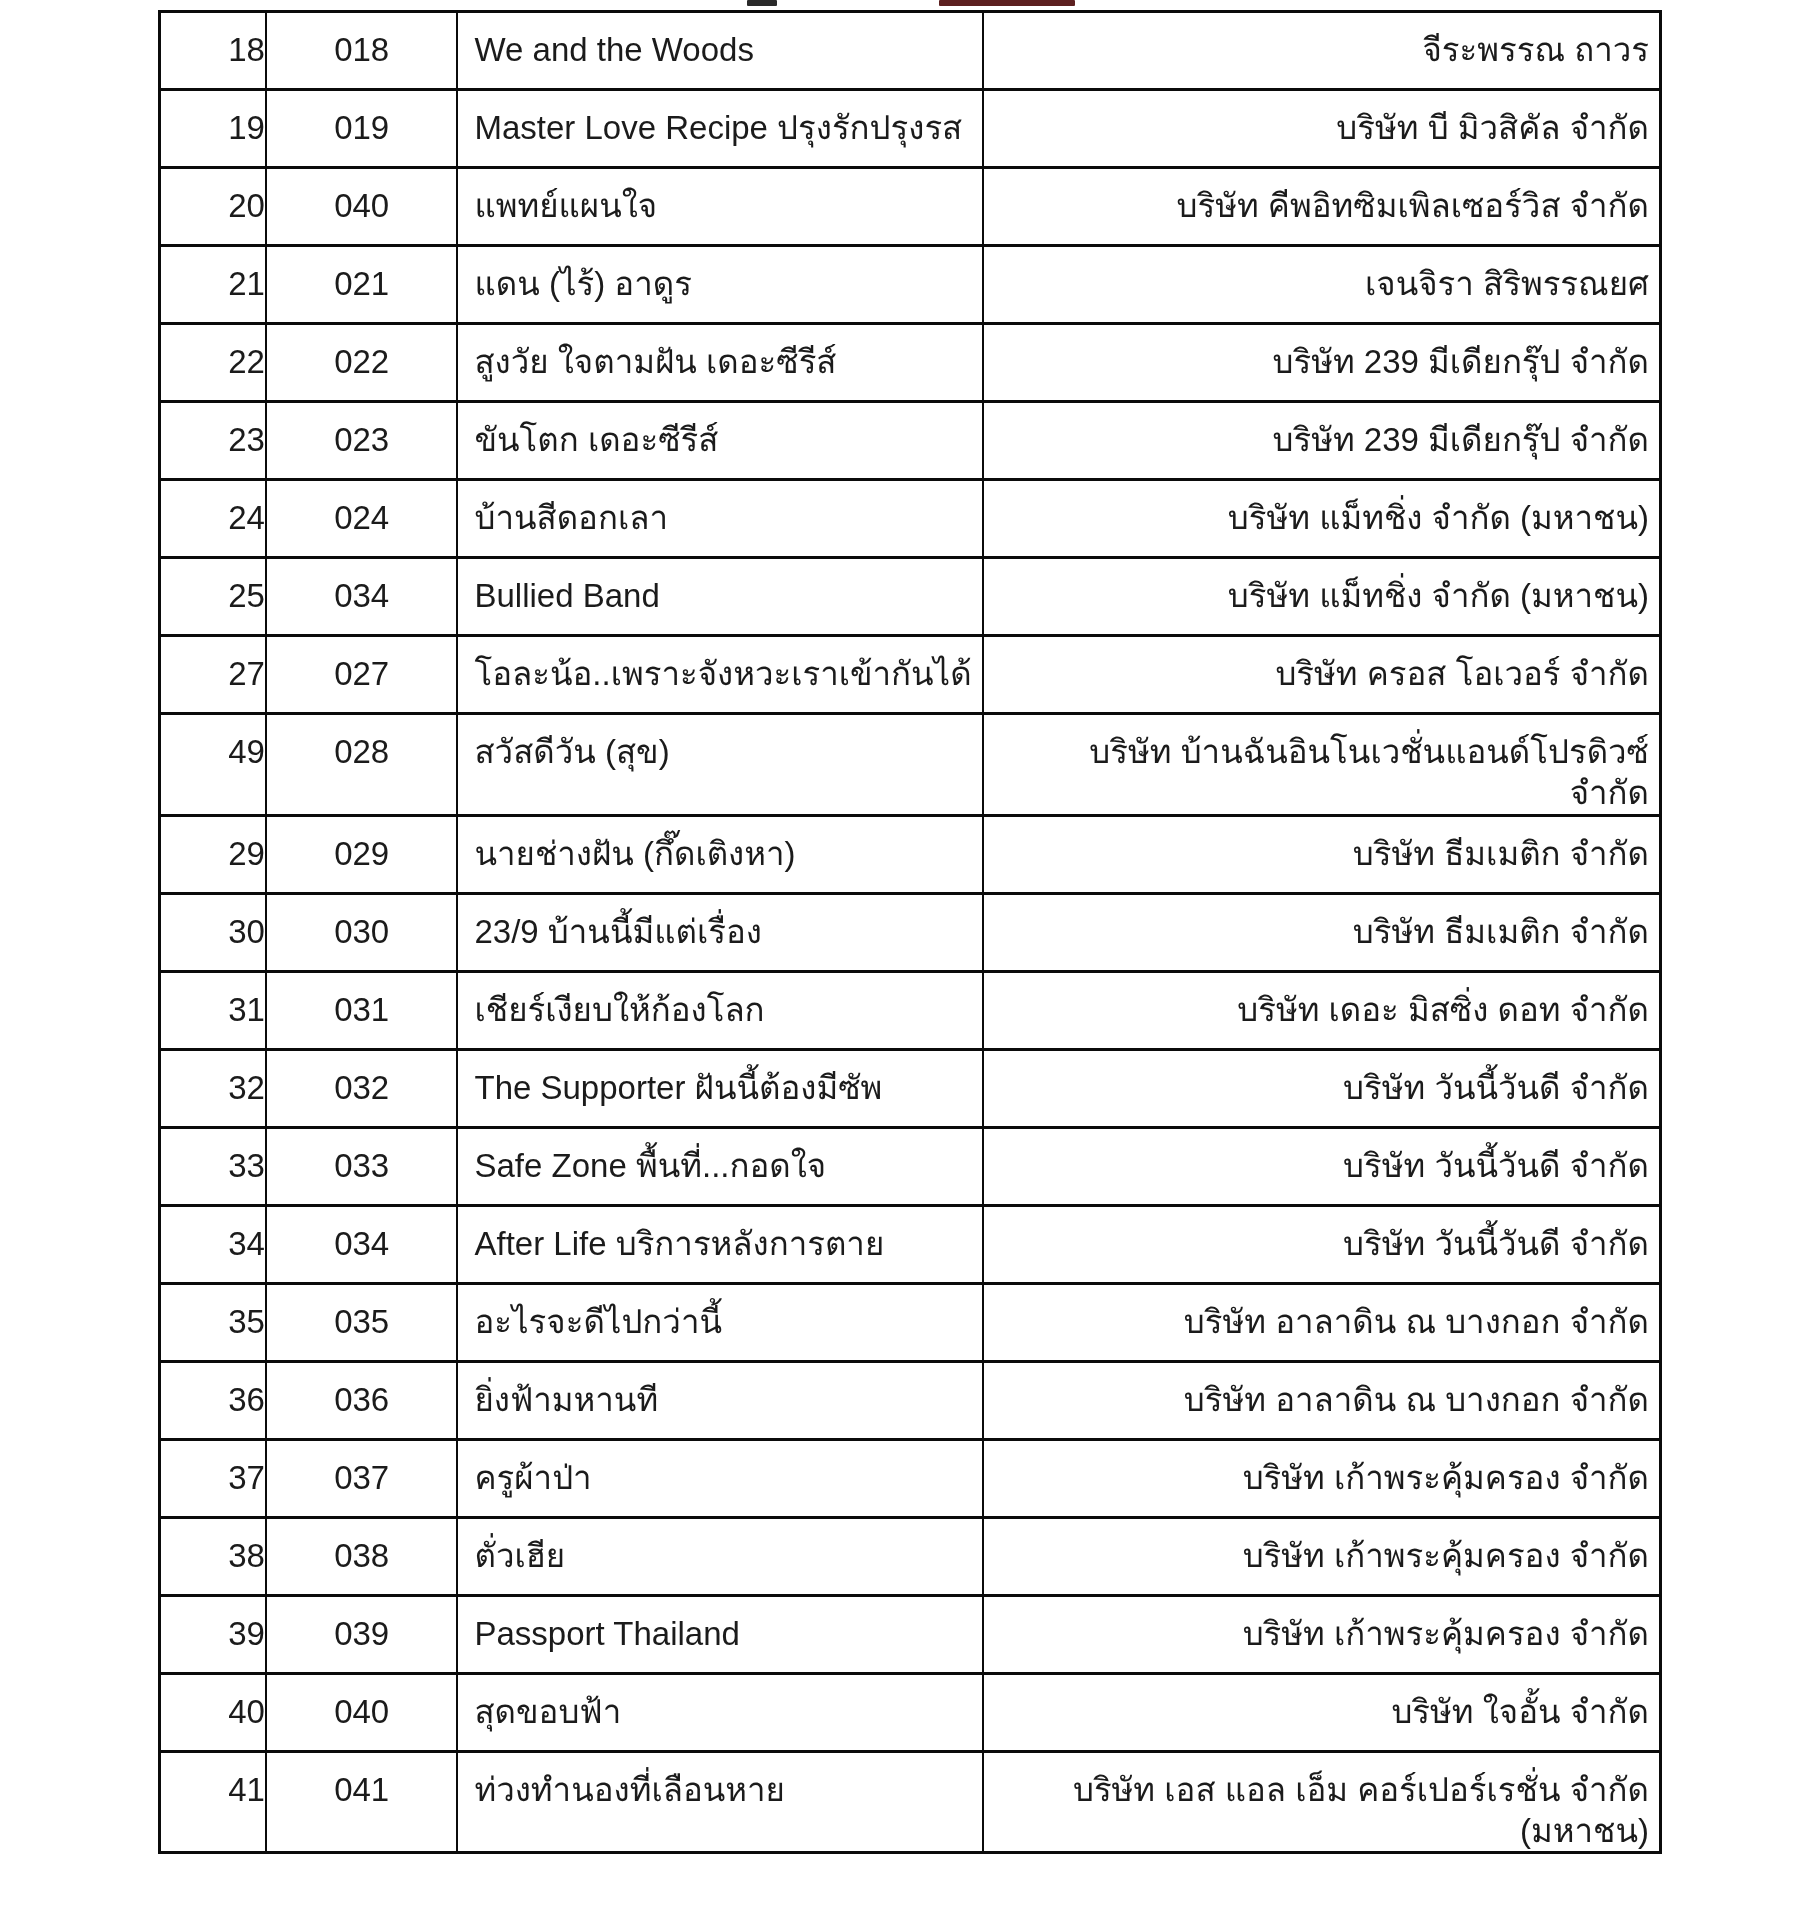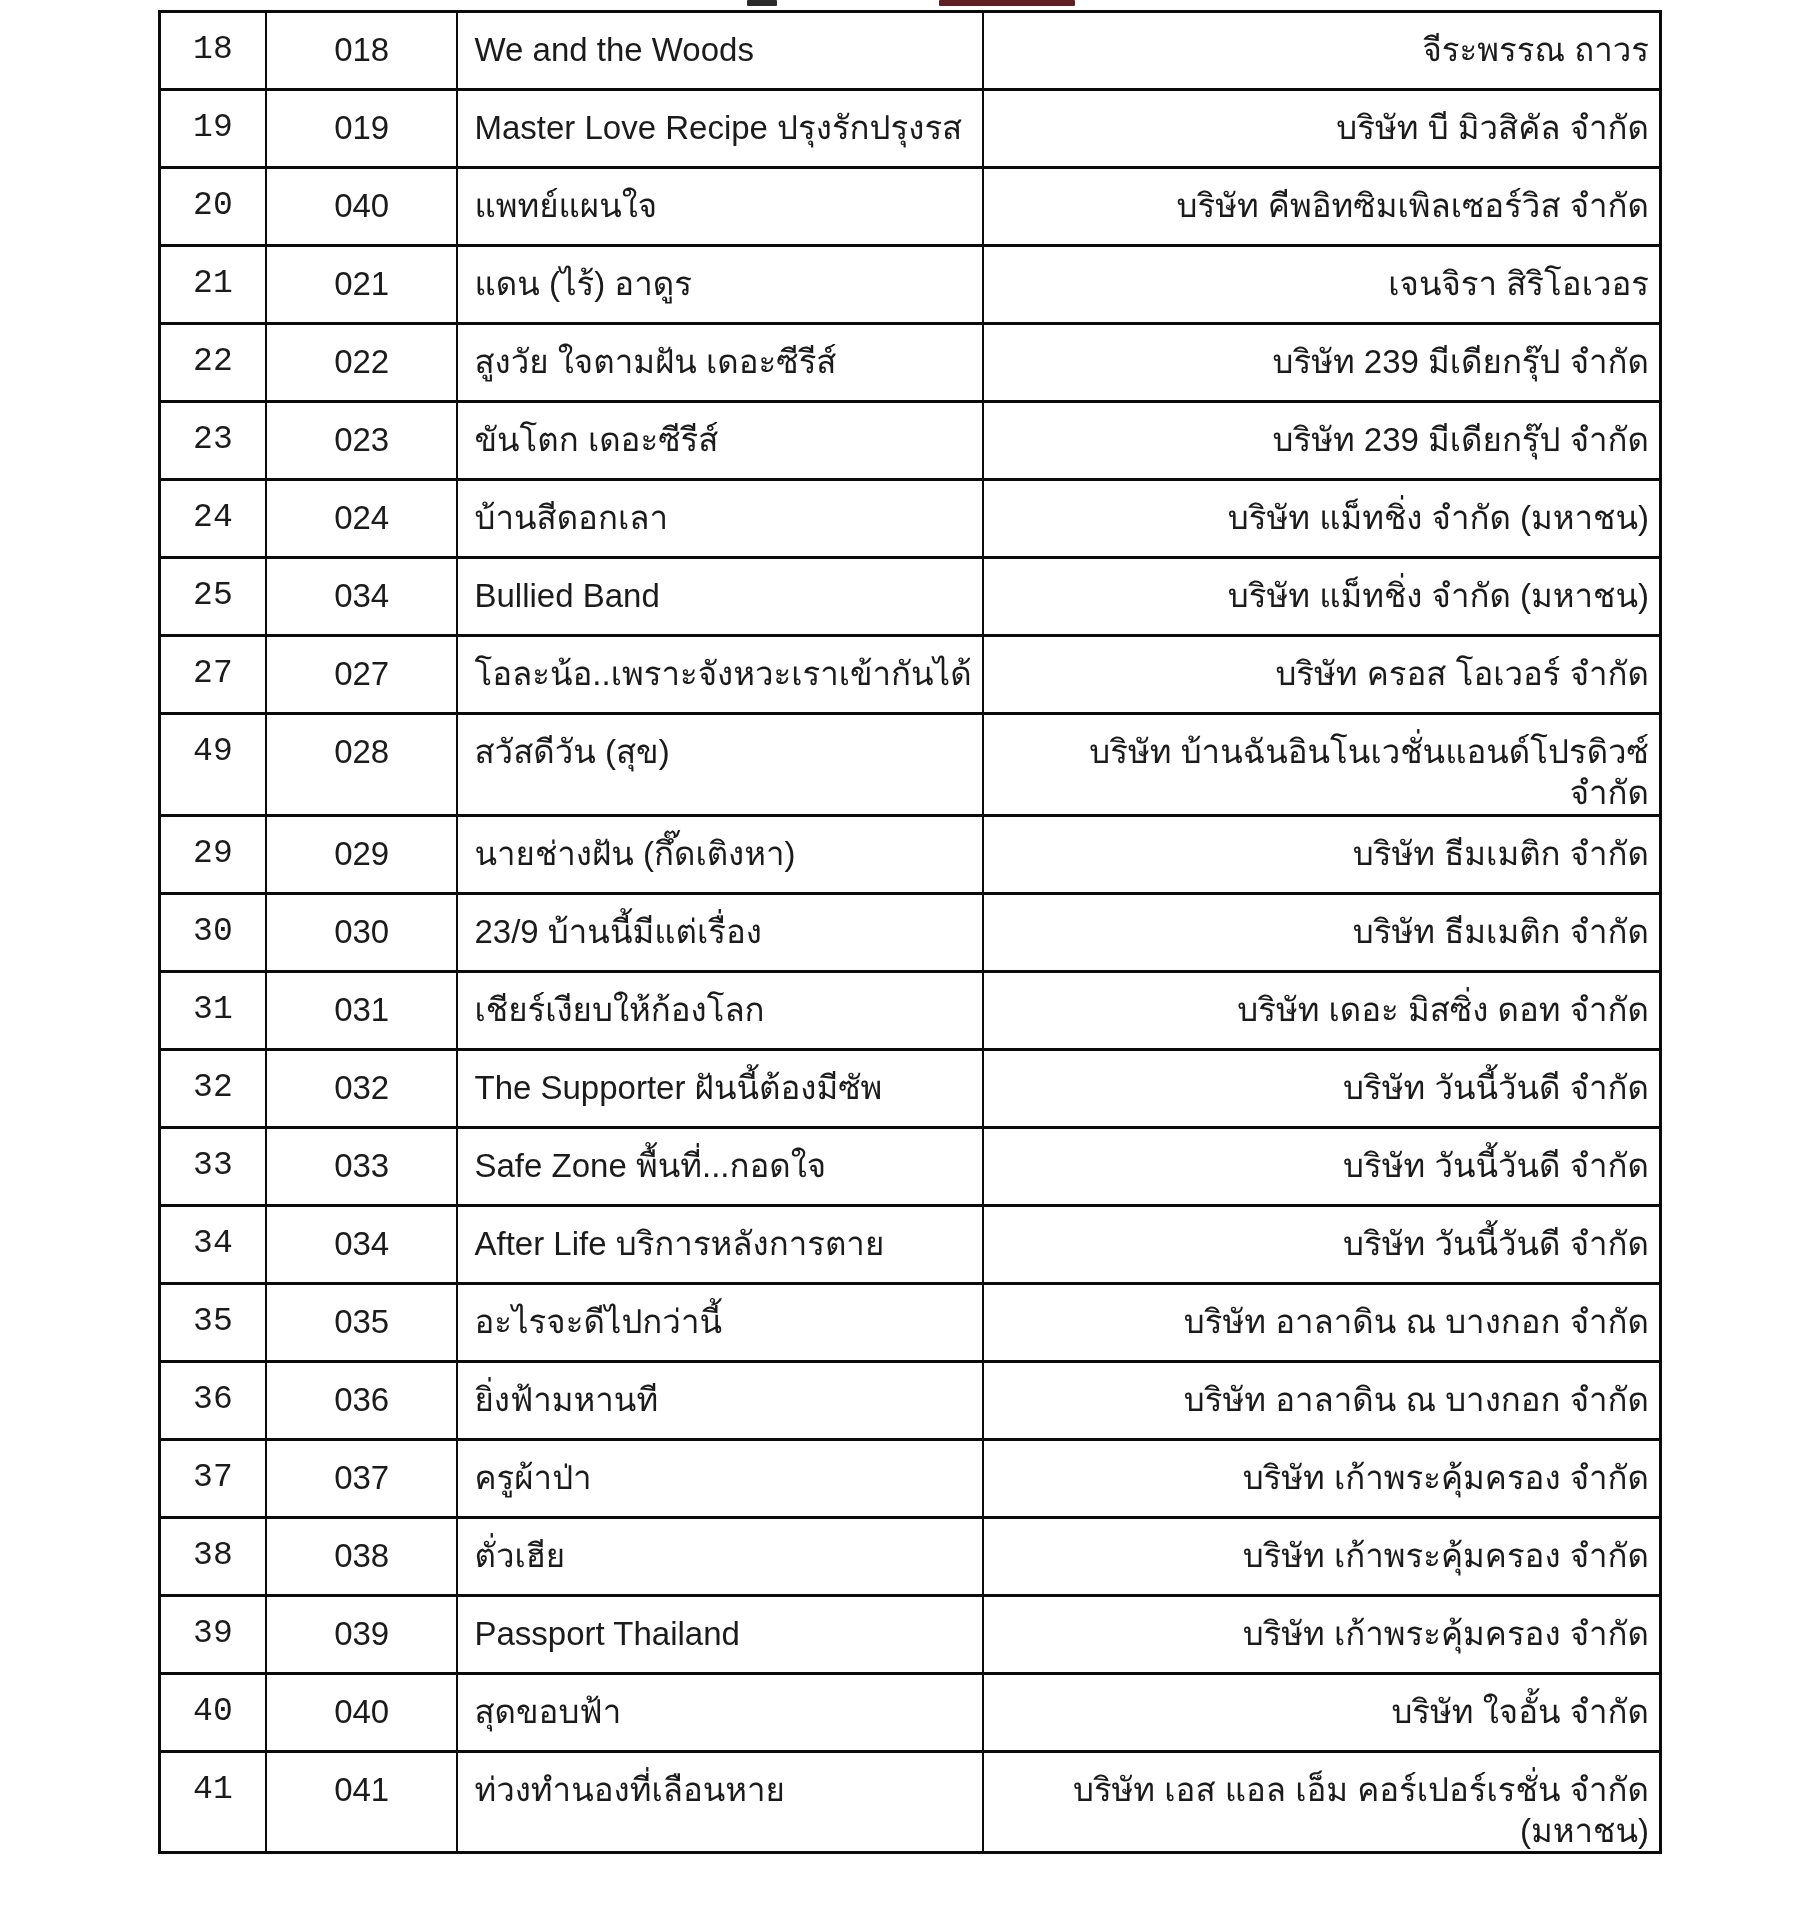--- a/index.html
+++ b/index.html
@@ -27,21 +27,21 @@
     border-top-width: 3px;
     border-bottom-width: 3px;
     vertical-align: top;
     padding-top: 16px;
     font-size: 33px;
     line-height: 1.25;
     color: #1b1b1b;
     overflow: hidden;
   }
   .doc-table tr { height: 78px; }
-  td.c-no    { width: 106px; text-align: center; font-family: Liberation Mono, monospace; }
+  td.c-no    { width: 106px; text-align: right; }
   td.c-code  { width: 191px; text-align: center; }
   td.c-title { width: 524px; text-align: left; padding-left: 16px; padding-right: 10px; }
   td.c-company { width: 675px; text-align: right; padding-left: 18px; padding-right: 10px; }
   
   .remnant {
     position: absolute;
     top: 0;
     height: 6px;
     border-radius: 1px;
   }
@@ -72,21 +72,21 @@
         <tr>
     <td class="c-no">20</td>
     <td class="c-code">040</td>
     <td class="c-title">แพทย์แผนใจ</td>
     <td class="c-company">บริษัท คีพอิทซิมเพิลเซอร์วิส จำกัด</td>
   </tr>
         <tr>
     <td class="c-no">21</td>
     <td class="c-code">021</td>
     <td class="c-title">แดน (ไร้) อาดูร</td>
-    <td class="c-company">เจนจิรา สิริโอเวอร</td>
+    <td class="c-company">เจนจิรา สิริพรรณยศ</td>
   </tr>
         <tr>
     <td class="c-no">22</td>
     <td class="c-code">022</td>
     <td class="c-title">สูงวัย ใจตามฝัน เดอะซีรีส์</td>
     <td class="c-company">บริษัท 239 มีเดียกรุ๊ป จำกัด</td>
   </tr>
         <tr>
     <td class="c-no">23</td>
     <td class="c-code">023</td>

